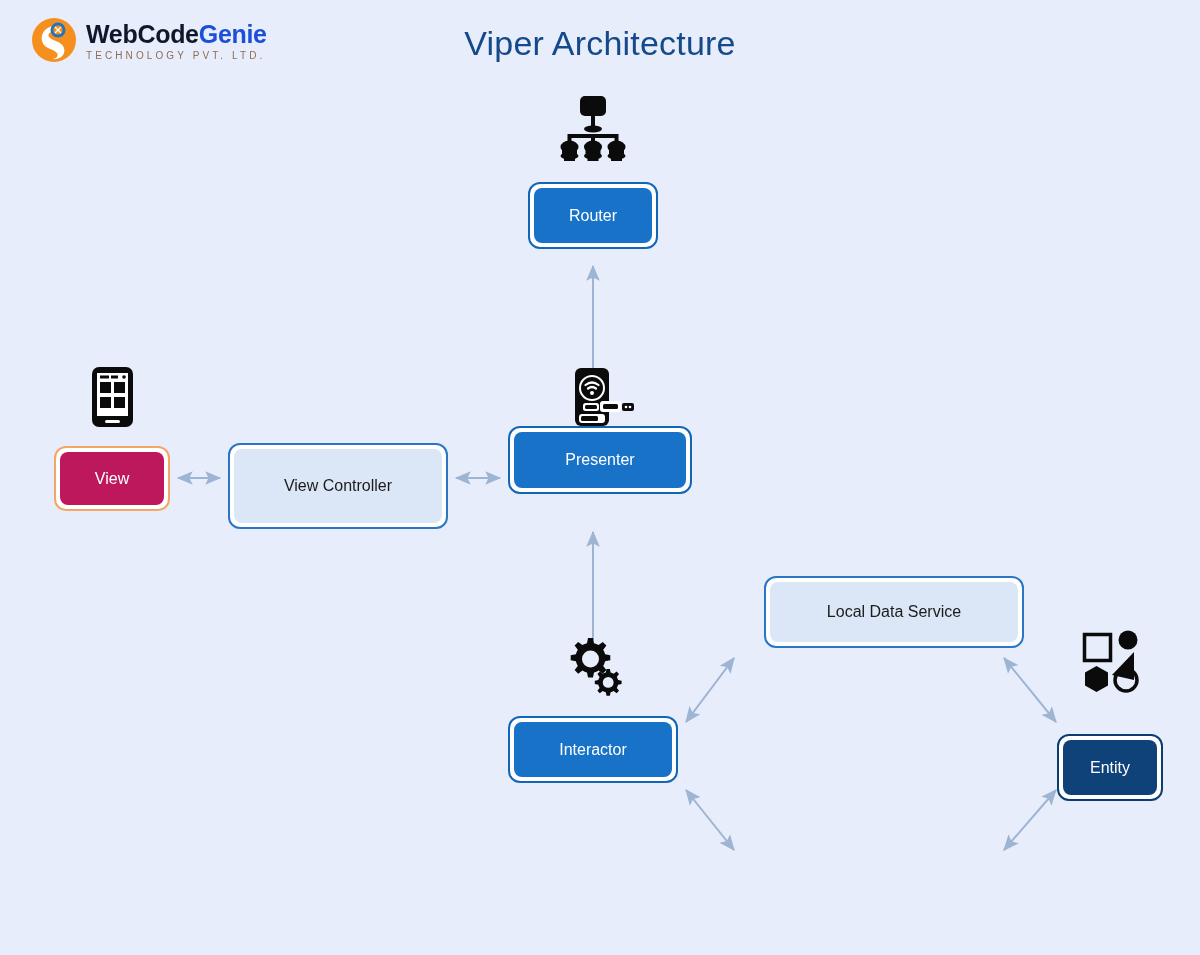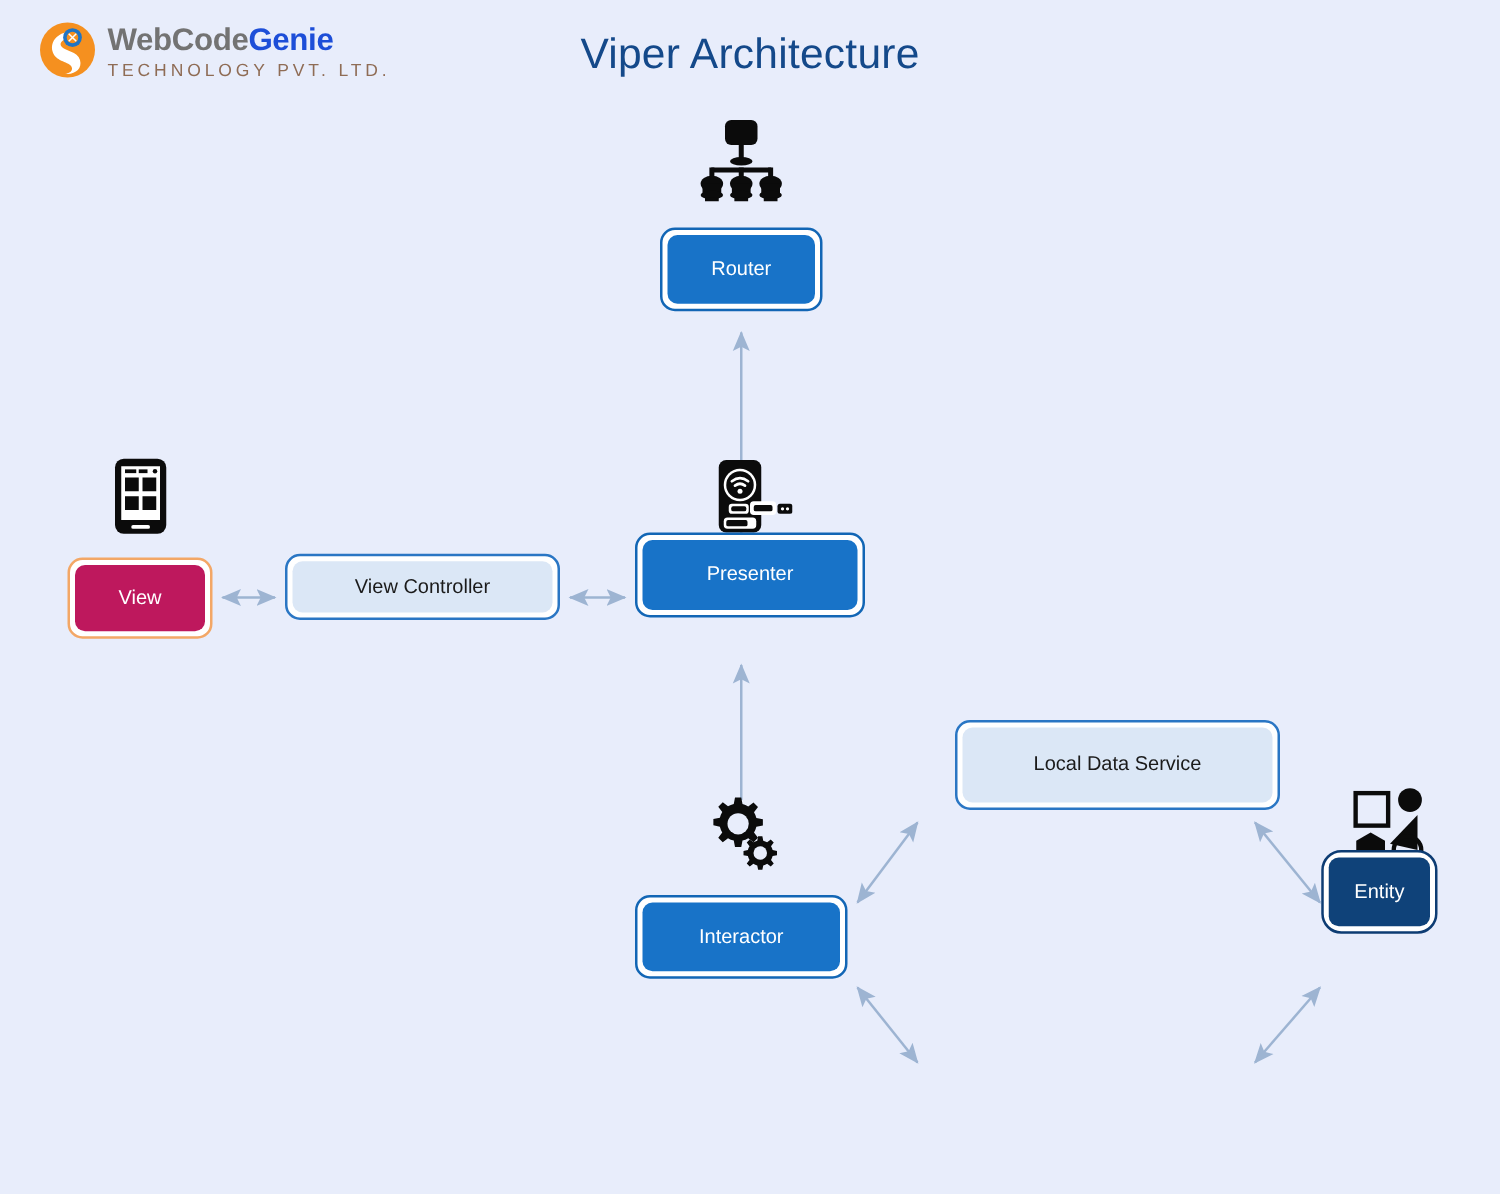--- a/index.html
+++ b/index.html
@@ -29,24 +29,24 @@
     gap: 8px;
   }
   .logo-mark { width: 48px; height: 48px; flex: 0 0 48px; }
   .logo-text { line-height: 1; padding-top: 2px; }
   .logo-title {
     font-size: 25px;
     font-weight: bold;
     letter-spacing: -0.3px;
     white-space: nowrap;
   }
-  .logo-title .b { color: #737373; }
+  .logo-title .b { color: #0f172a; }
   .logo-title .o { color: #1d4ed8; }
   .logo-sub {
-    font-size: 14px;
+    font-size: 10px;
     color: #8f6c55;
     letter-spacing: 3.1px;
     margin-top: 4px;
     white-space: nowrap;
   }
 
   
   .page-title {
     position: absolute;
     left: 0;
@@ -246,21 +246,21 @@
       <span class="label">Router</span>
     </div>
   </div>
 
   <div class="node orange" style="left:54px; top:446px; width:116px; height:65px;">
     <div class="inner">
       <span class="label">View</span>
     </div>
   </div>
 
-  <div class="node light" style="left:228px; top:443px; width:220px; height:53px;">
+  <div class="node light" style="left:228px; top:443px; width:220px; height:86px;">
     <div class="inner">
       <span class="label">View Controller</span>
     </div>
   </div>
 
   <div class="node blue" style="left:508px; top:426px; width:184px; height:68px;">
     <div class="inner">
       <span class="label">Presenter</span>
     </div>
   </div>
@@ -271,19 +271,19 @@
     </div>
   </div>
 
   <div class="node light" style="left:738px; top:576px; width:260px; height:72px;margin-left:26px;">
     <div class="inner">
       <span class="label">Local Data Service</span>
     </div>
   </div>
 
 
-  <div class="node navy" style="left:1057px; top:680px; width:93px; height:67px;border-radius:16px;">
+  <div class="node navy" style="left:1057px; top:734px; width:106px; height:67px;">
     <div class="inner">
       <span class="label">Entity</span>
     </div>
   </div>
 
 </div>
 
 </body></html>

